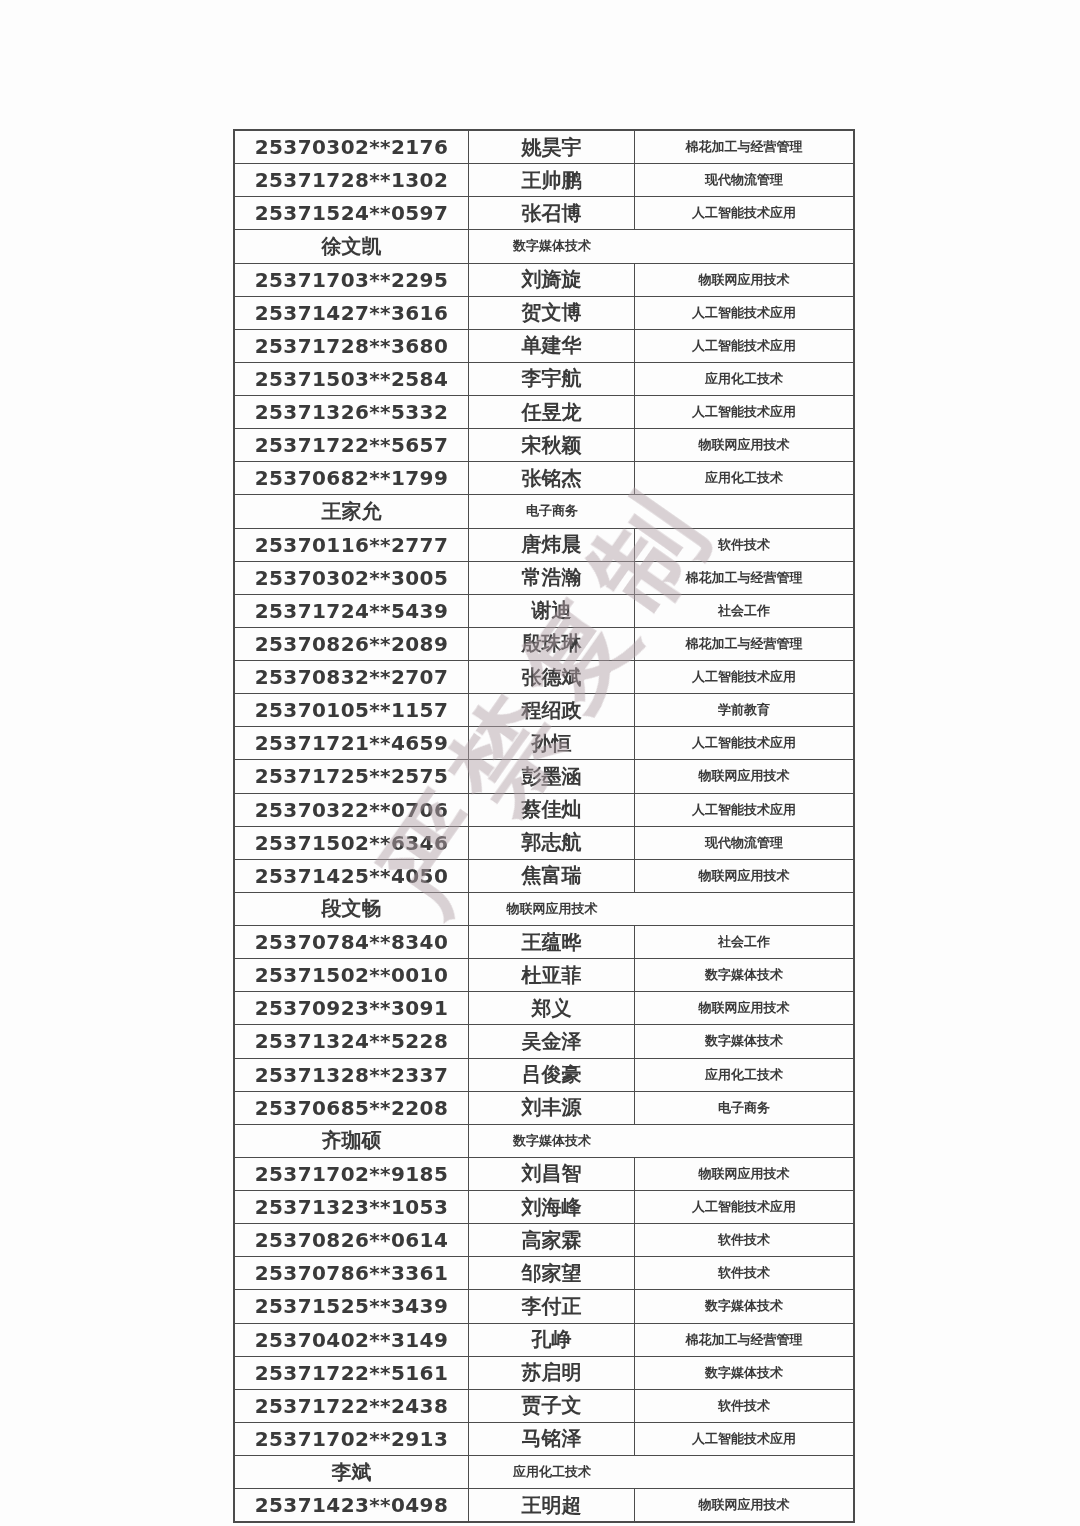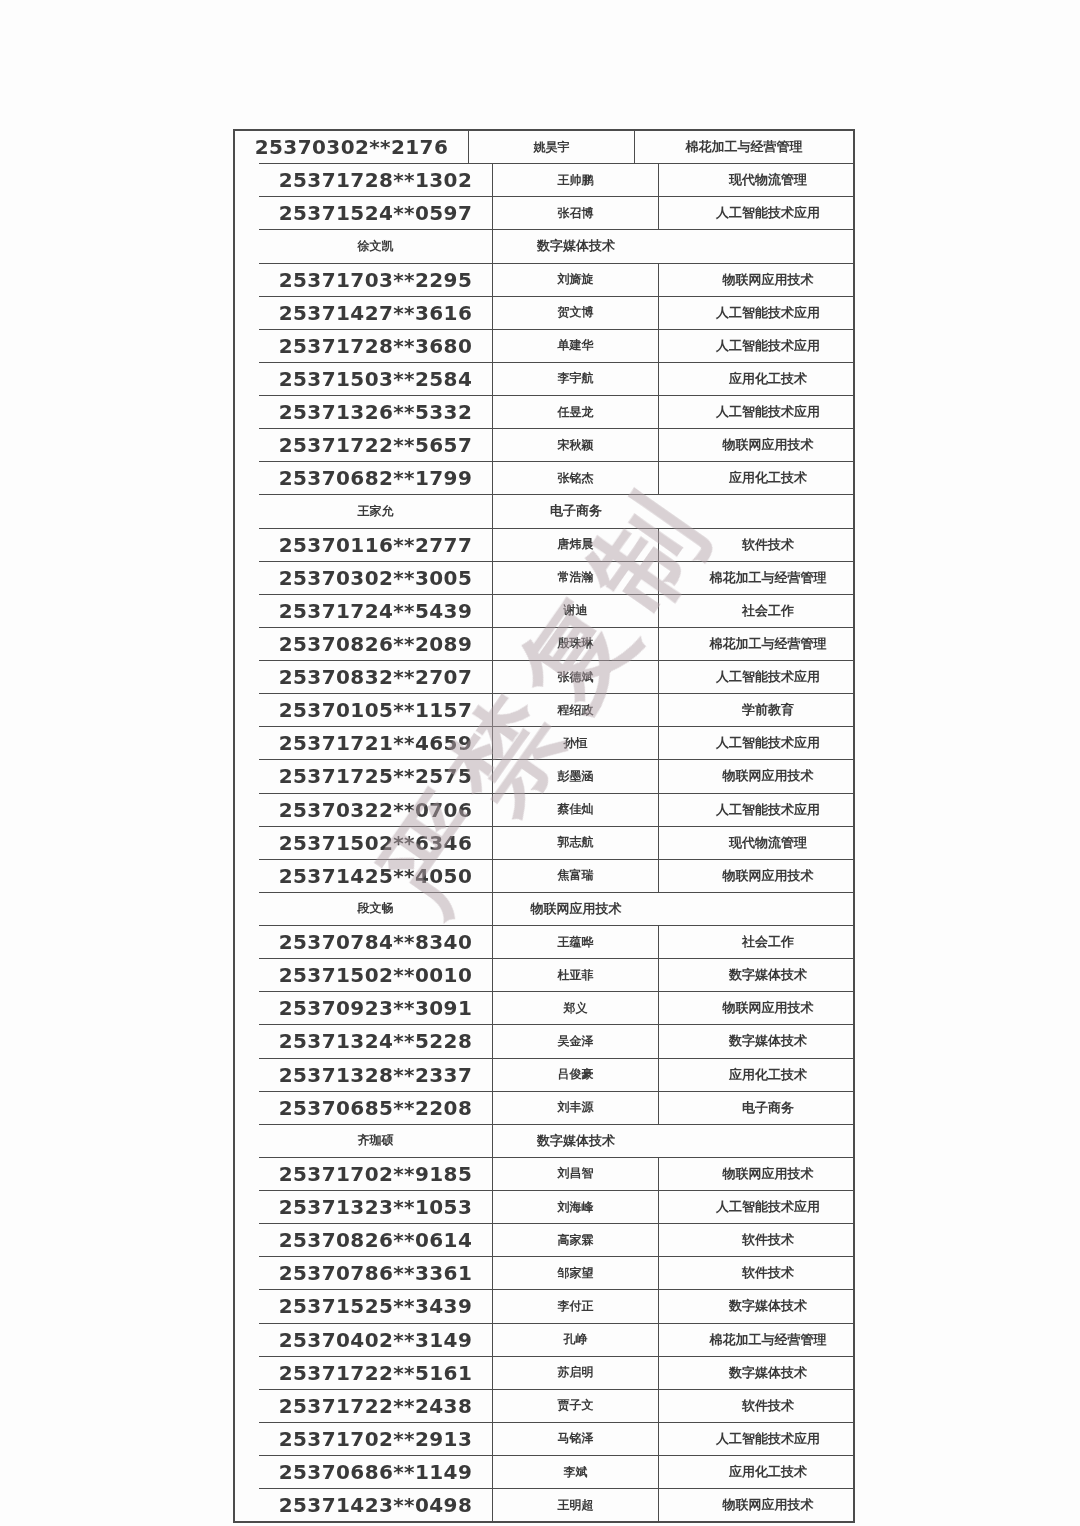--- a/index.html
+++ b/index.html
@@ -35,40 +35,39 @@
     background: transparent;
   }
   .row {
     flex: 1;
     display: grid;
     grid-template-columns: 234px 166px 218px;
     box-sizing: border-box;
   }
   .row:not(:first-child) {
     border-top: 1.5px solid var(--border, #4c4c4c);
-    margin-left: 24px;
   }
   .cell {
     display: flex;
     align-items: center;
     justify-content: center;
     color: var(--text, #3a3a3a);
     box-sizing: border-box;
     overflow: hidden;
     white-space: nowrap;
   }
   .cell.id {
     font-family: "DejaVu Sans", "Liberation Sans", sans-serif;
     font-size: 20px;
     font-weight: 600;
     letter-spacing: 0.4px;
     border-right: 1.5px solid var(--border, #4c4c4c);
   }
   .cell.name {
-    font-size: 12px;
+    font-size: 20px;
     font-weight: 600;
     border-right: 1.5px solid var(--border, #4c4c4c);
   }
   .cell.major {
     font-size: 13px;
     font-weight: 600;
   }
 
   .watermark {
     position: absolute;
@@ -280,21 +279,20 @@
         <div class="cell id">25371722**2438</div>
         <div class="cell name">贾子文</div>
         <div class="cell major">软件技术</div>
       </div>
       <div class="row">
         <div class="cell id">25371702**2913</div>
         <div class="cell name">马铭泽</div>
         <div class="cell major">人工智能技术应用</div>
       </div>
       <div class="row">
-        <div class="cell id">25370686**1149</div>
         <div class="cell name">李斌</div>
         <div class="cell major">应用化工技术</div>
       </div>
       <div class="row">
         <div class="cell id">25371423**0498</div>
         <div class="cell name">王明超</div>
         <div class="cell major">物联网应用技术</div>
       </div>
     </div>
   <div class="watermark soft">严禁复制</div>

